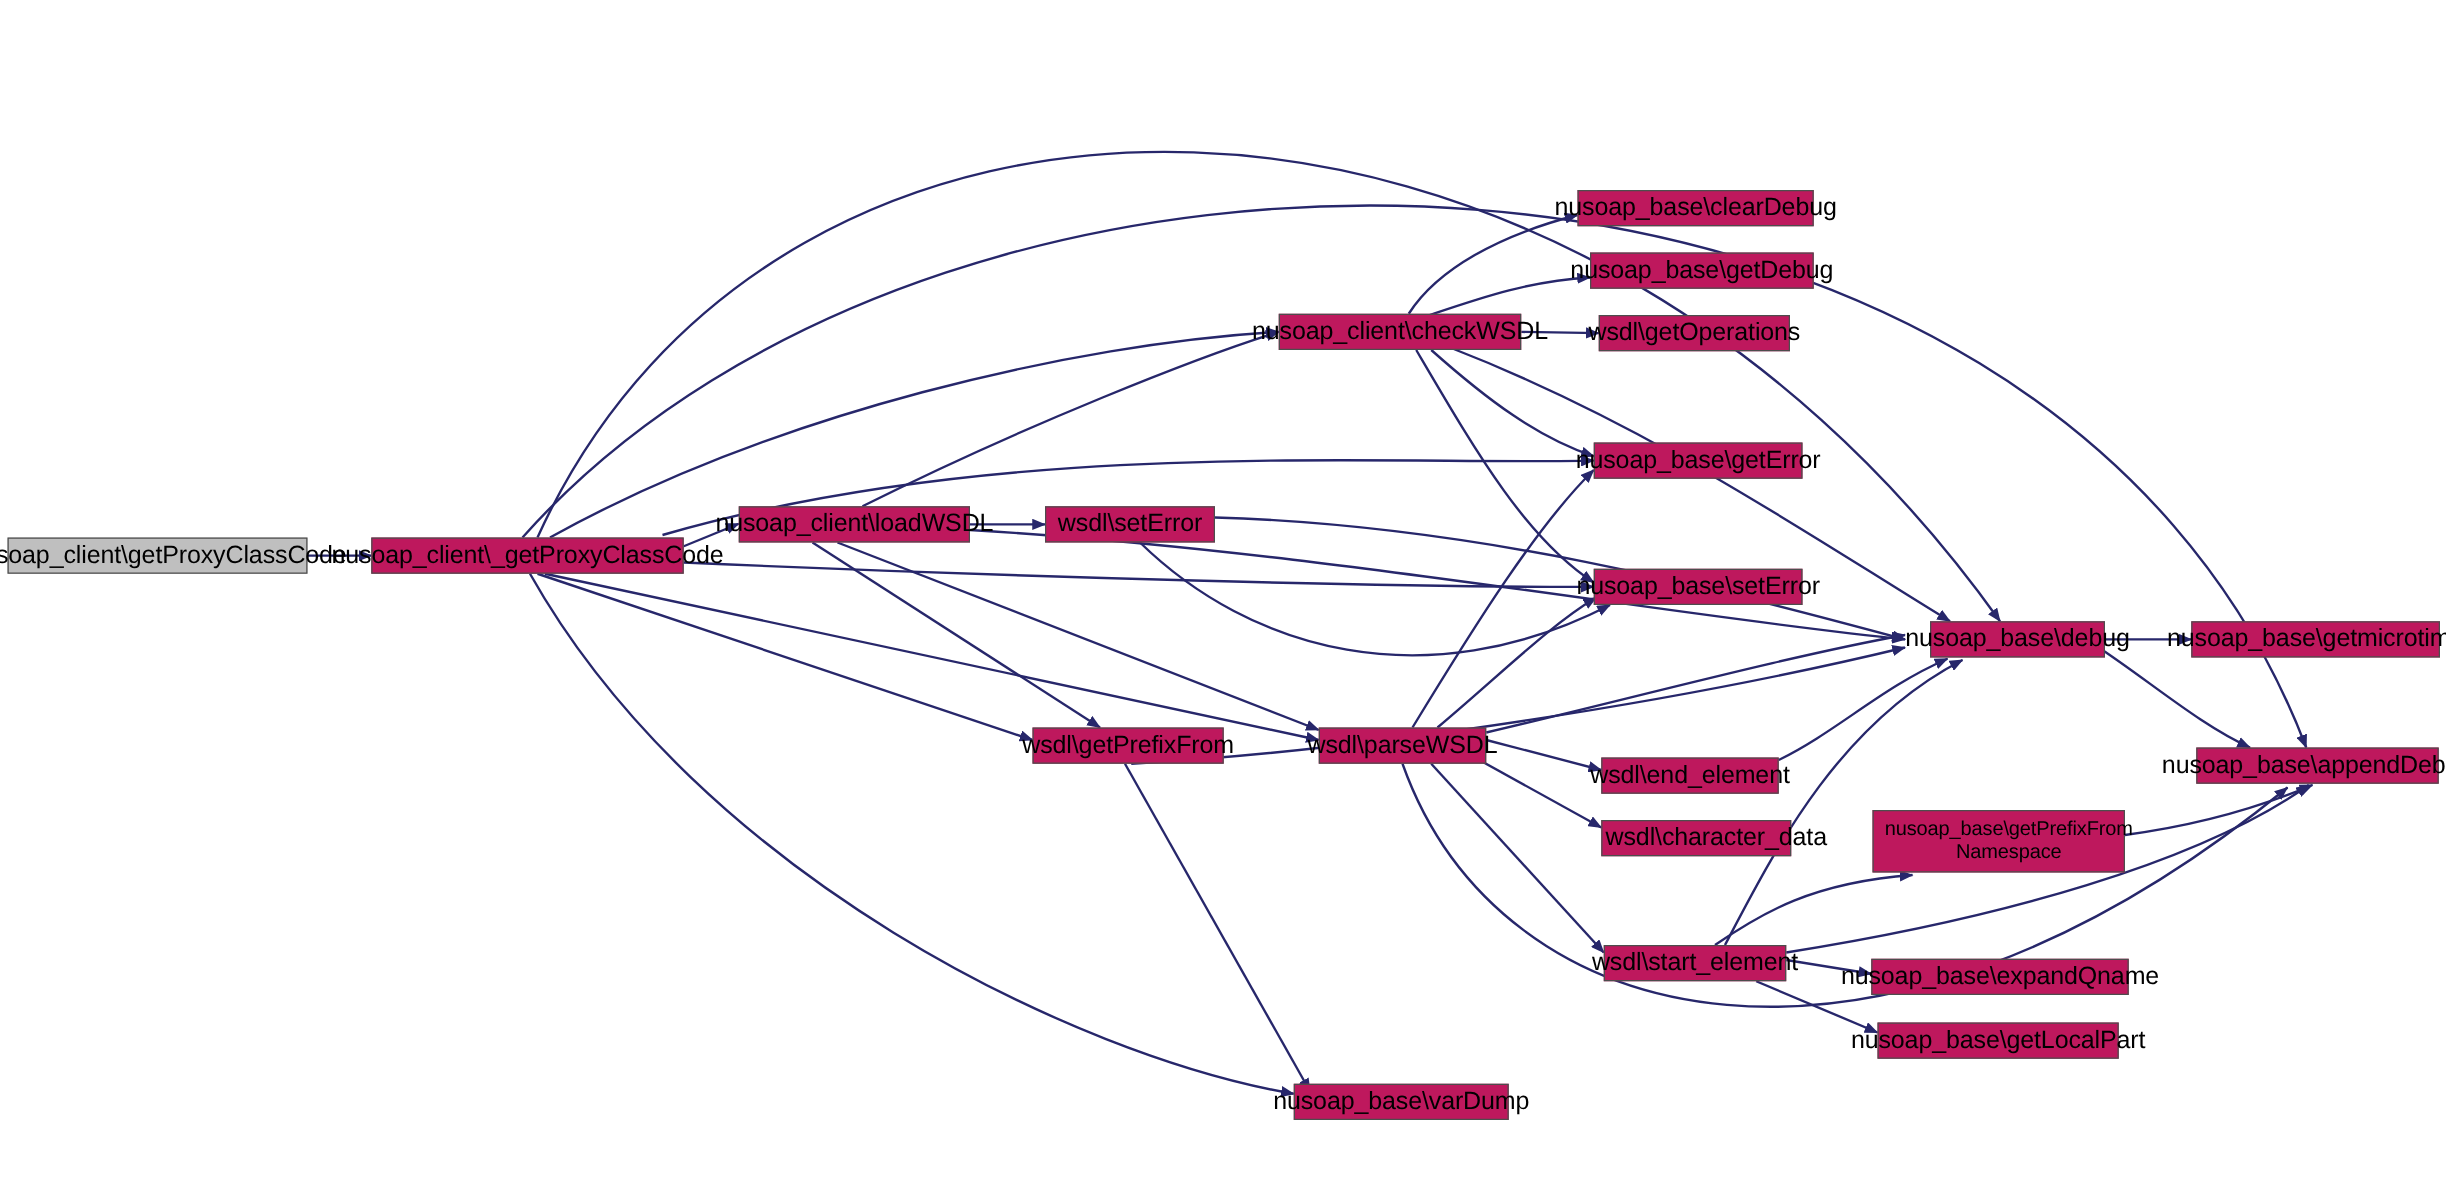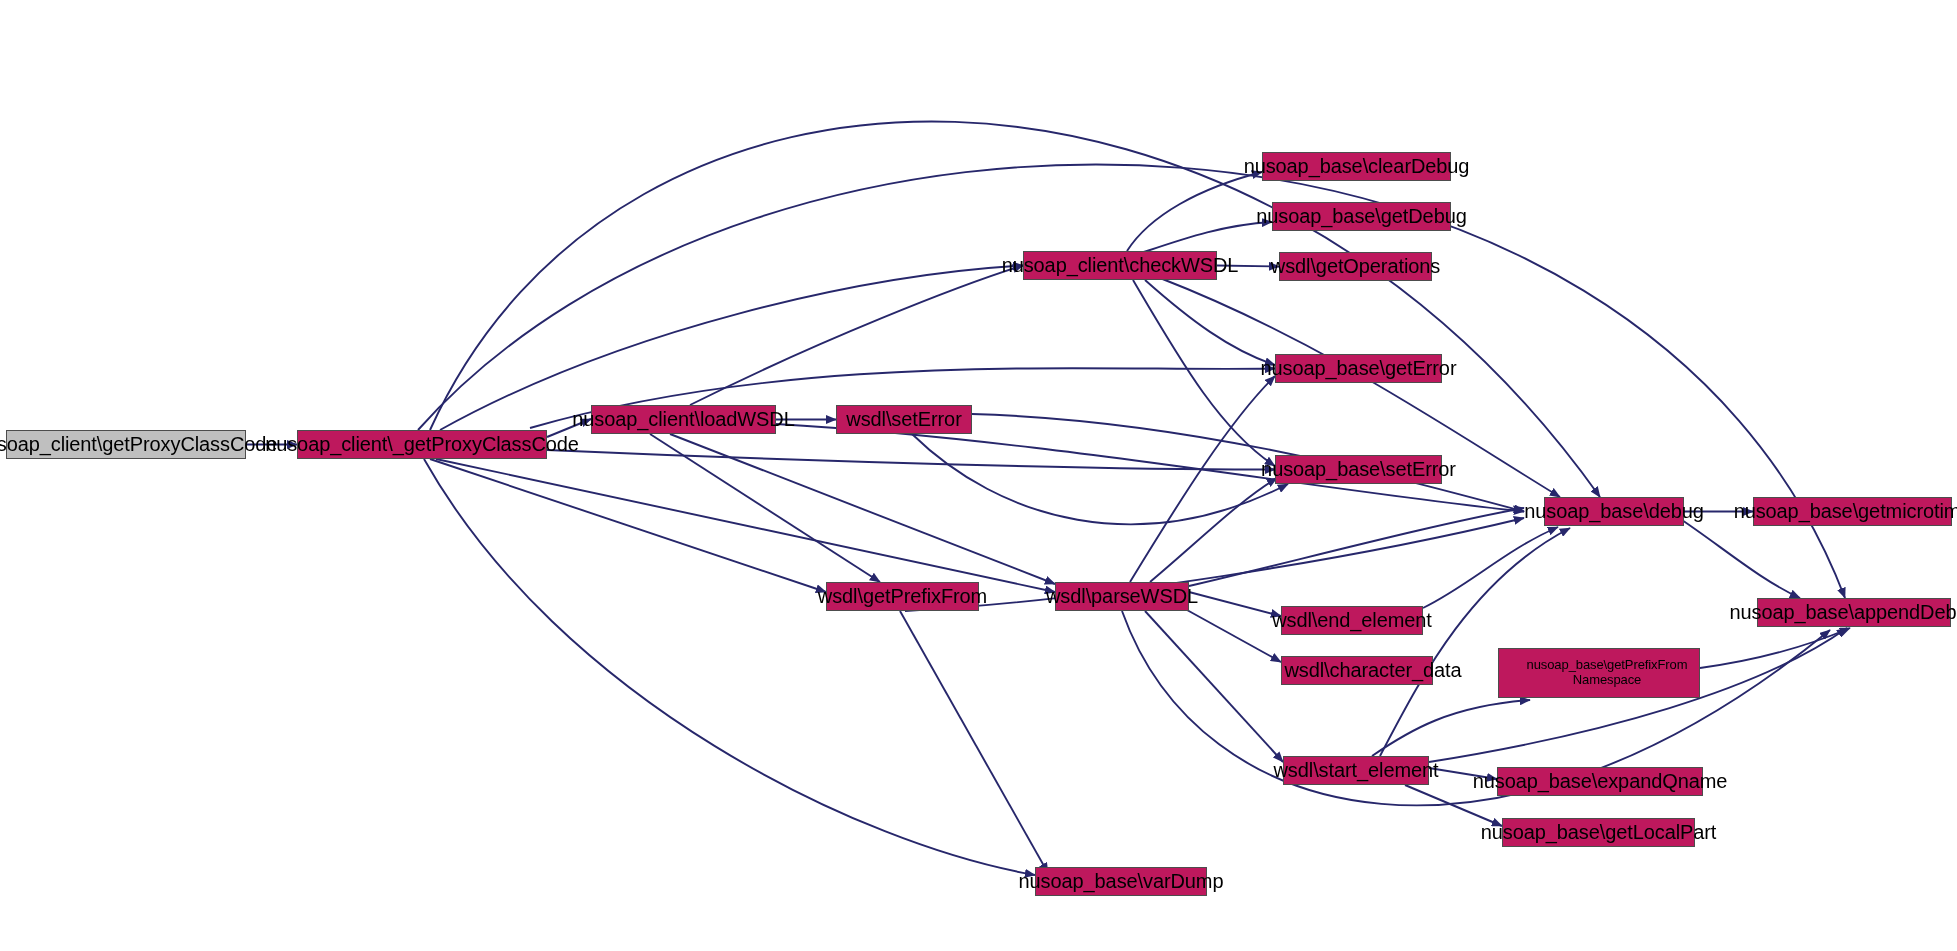--- a/index.html
+++ b/index.html
@@ -5,21 +5,21 @@
 <style>
   html,body{margin:0;padding:0;background:#ffffff;}
   #canvas{position:relative;width:1957px;height:951px;background:#ffffff;
           font-family:"Liberation Sans","DejaVu Sans",sans-serif;overflow:hidden;}
   #edges{position:absolute;left:0;top:0;width:1957px;height:951px;}
   .node{position:absolute;box-sizing:border-box;border:1.6px solid #4d4d4d;
         background:#be185d;display:flex;align-items:center;justify-content:center;
         text-align:center;color:#000000;font-size:20px;line-height:1.12;
         letter-spacing:-0.1px;white-space:nowrap;z-index:5;}
   .node.root{background:#bfbfbf;border-color:#4d4d4d;}
-  .node.two-line{white-space:normal;line-height:1.12;font-size:13px;padding-left:16px;}
+  .node.two-line{white-space:normal;line-height:1.12;font-size:16px;padding-left:16px;}
   .nlabel{display:block;padding:0 7px;}
 </style>
 </head>
 <body>
 
 <div id="canvas">
   <svg id="edges" viewBox="0 0 1957 951" preserveAspectRatio="none" aria-hidden="true">
     <defs>
       <marker id="ah" markerWidth="11" markerHeight="9" refX="10.2" refY="4.5" orient="auto" markerUnits="userSpaceOnUse">
         <path d="M0,0 L11,4.5 L0,9 z" fill="#27276b"></path>

